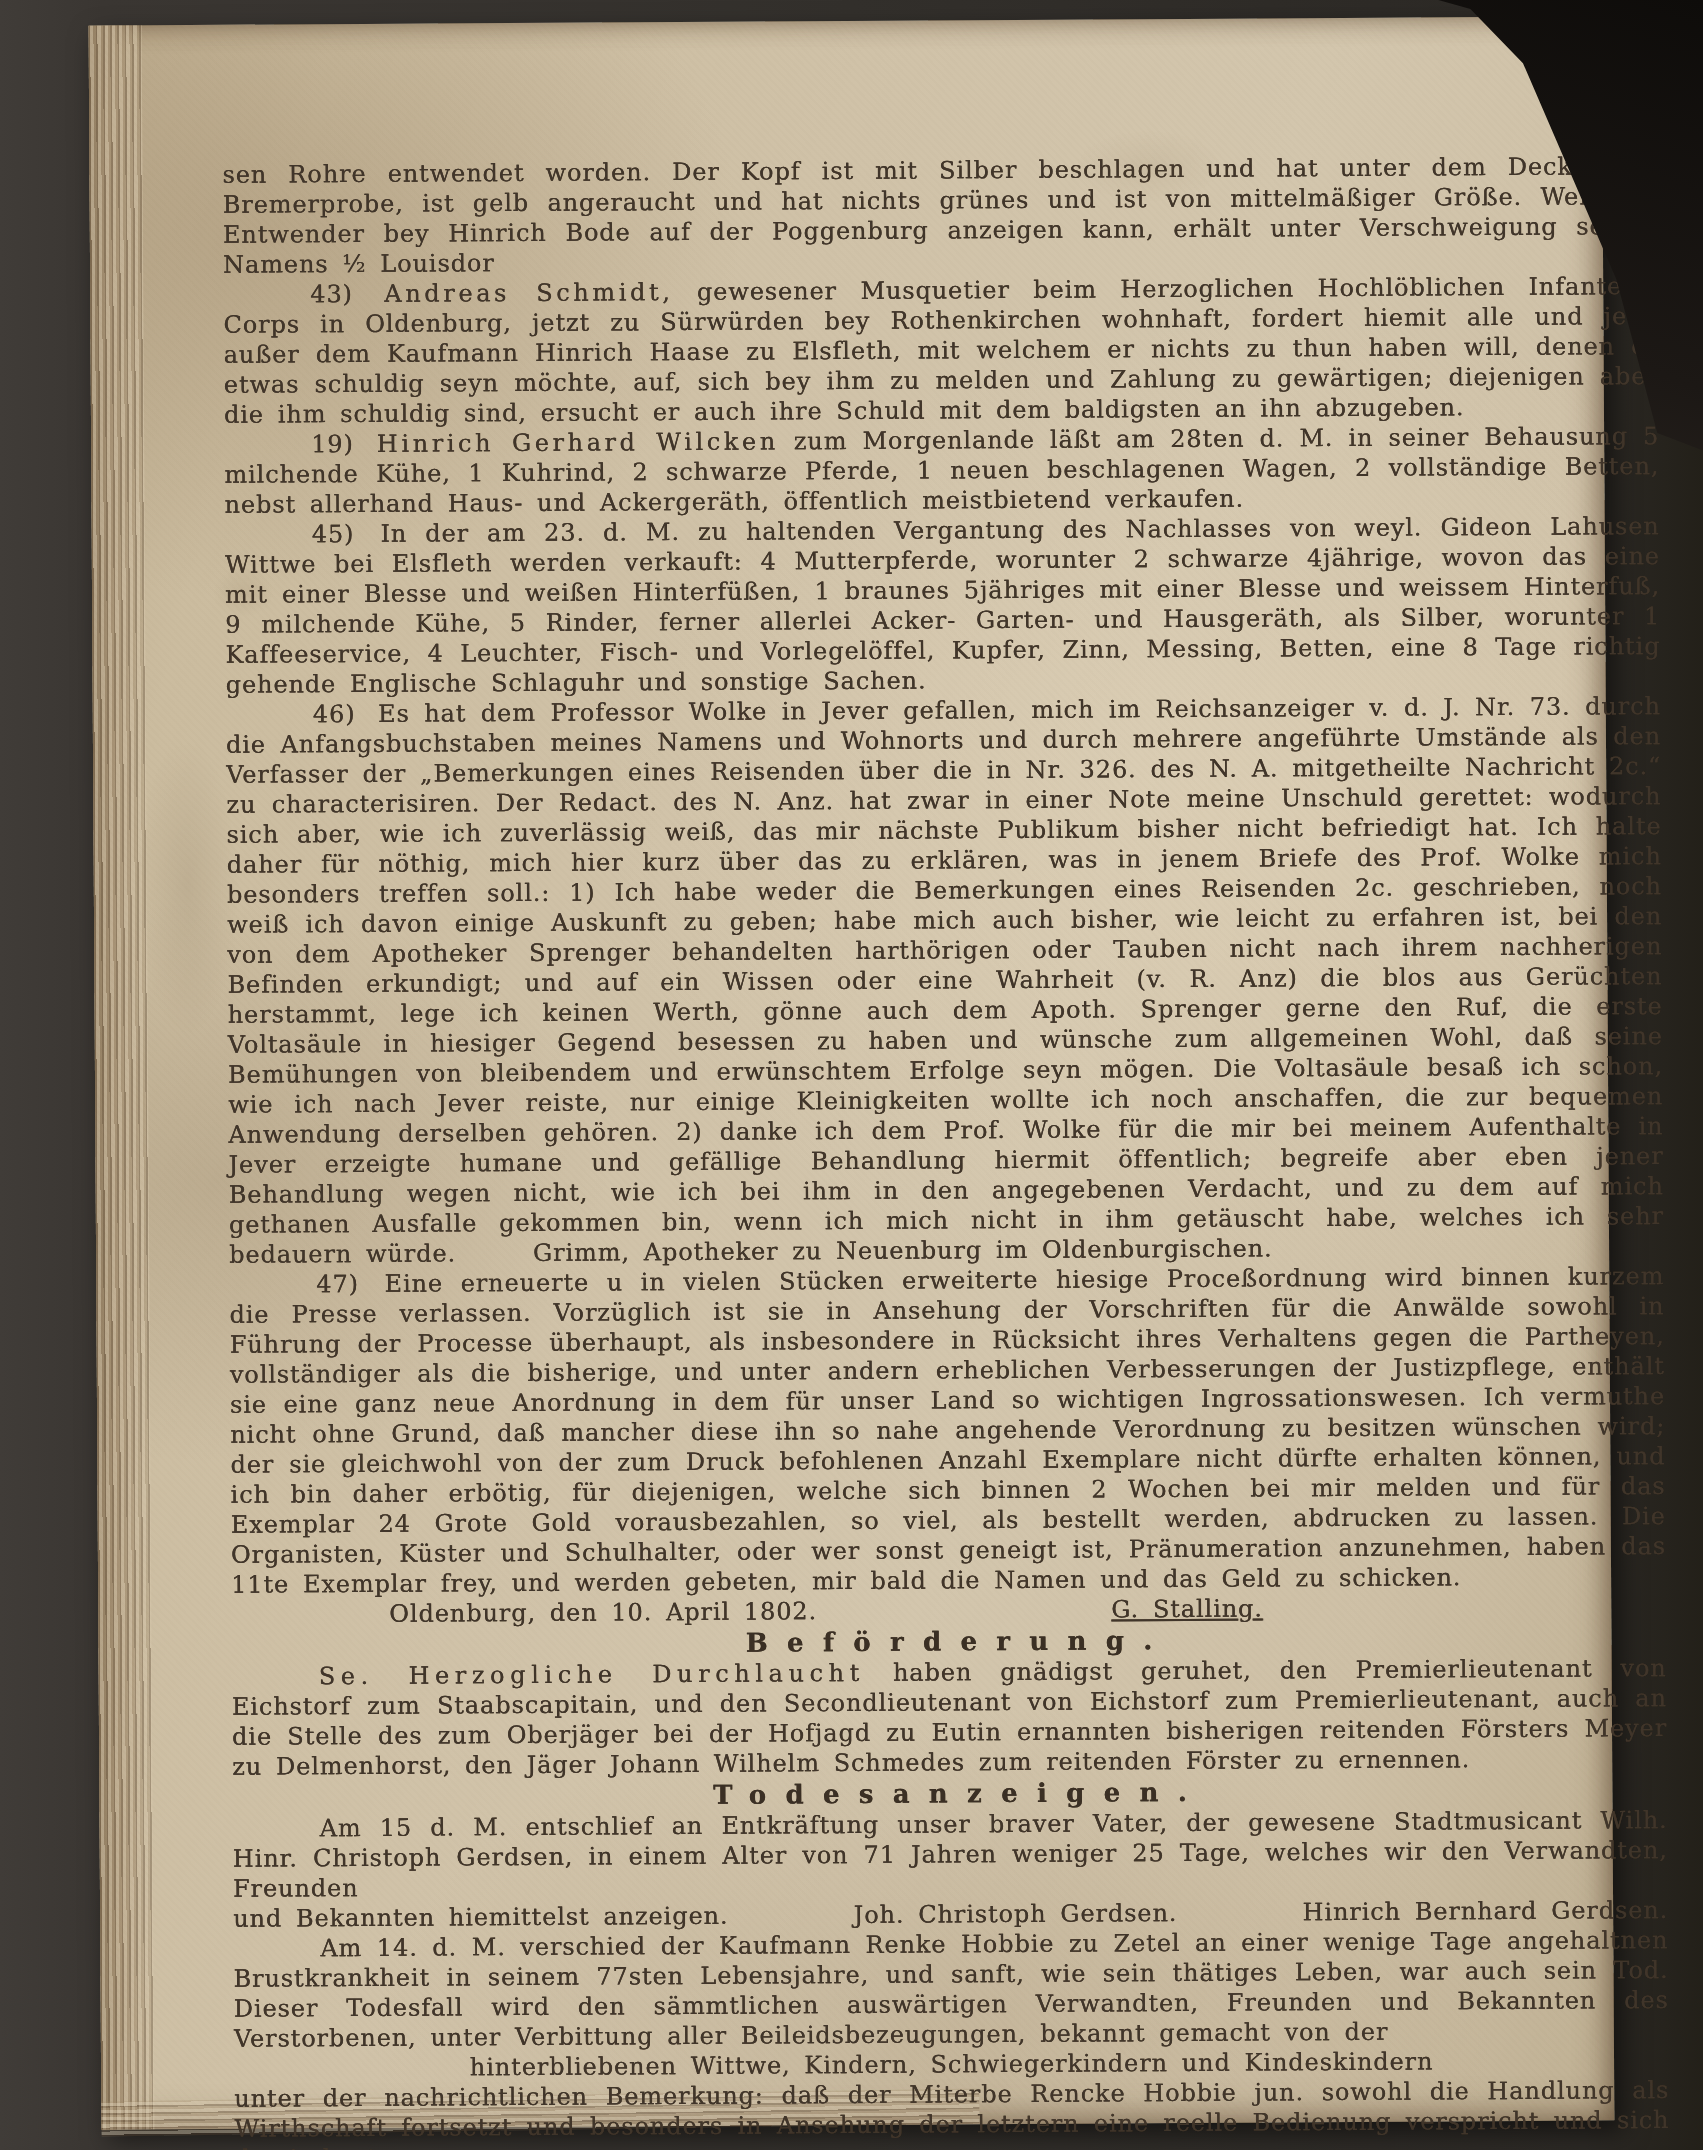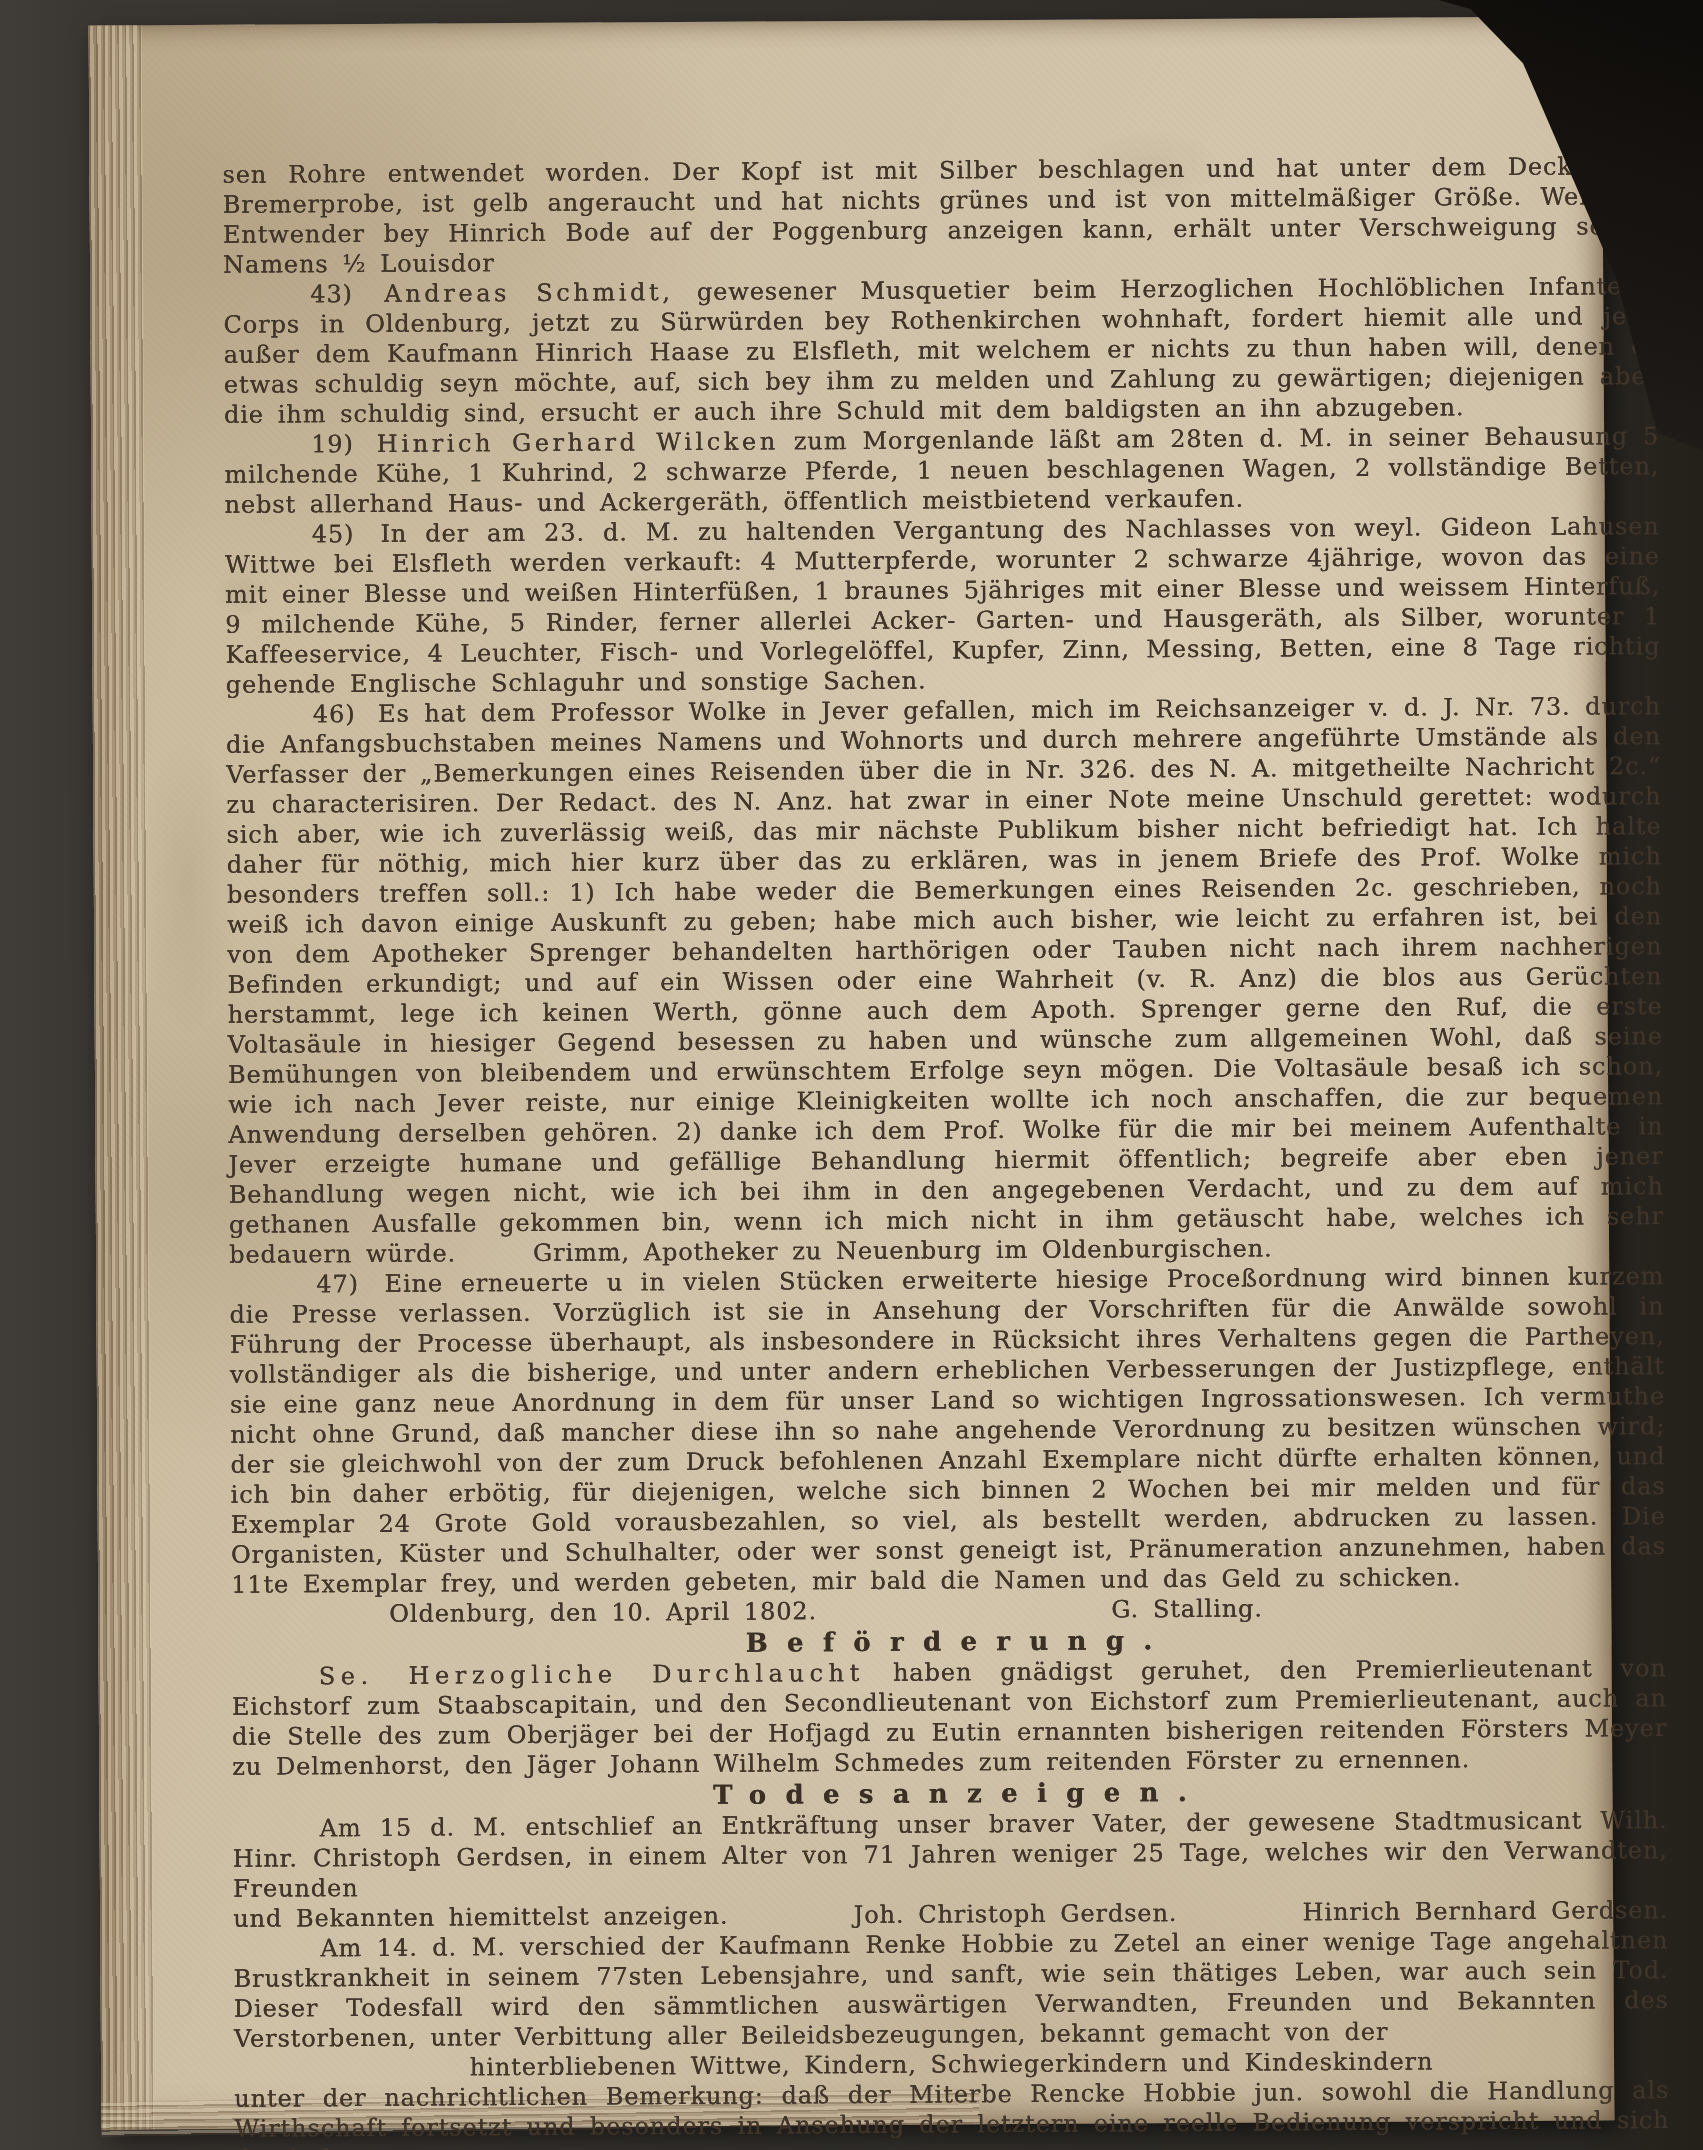--- a/index.html
+++ b/index.html
@@ -39,21 +39,21 @@
     font-size:24px;line-height:30px;text-align:justify;
     letter-spacing:0.9px;word-spacing:.22em;
     text-shadow:0.2px 0 0 rgba(64,50,36,.85), 0 0 0.5px rgba(64,50,36,.4);}
   p.body{margin:0;}
   p.ind{text-indent:87px;}
   .num{padding-right:8px;}
   .sperr-name{letter-spacing:3.6px;}
   .sig-inline{padding-left:77px;}
   .dateline{position:relative;height:30px;}
   .dateline .dl-left{margin-left:158px;}
-  .dateline .dl-right{position:absolute;left:880px;top:0;}
+  .dateline .dl-right{position:absolute;left:880px;top:0;text-decoration:underline;}
   h2.heading{margin:0;font-weight:bold;font-size:26px;line-height:32px;text-align:center;
     letter-spacing:19.3px;text-indent:19.3px;color:#3a2f24;}
   .sperr-lead{letter-spacing:5.6px;word-spacing:.3em;}
   .sigrow{display:flex;justify-content:space-between;line-height:30px;}
   .centerline{text-align:center;line-height:30px;}
 </style>
 </head>
 <body>
 
 <div class="canvas">

